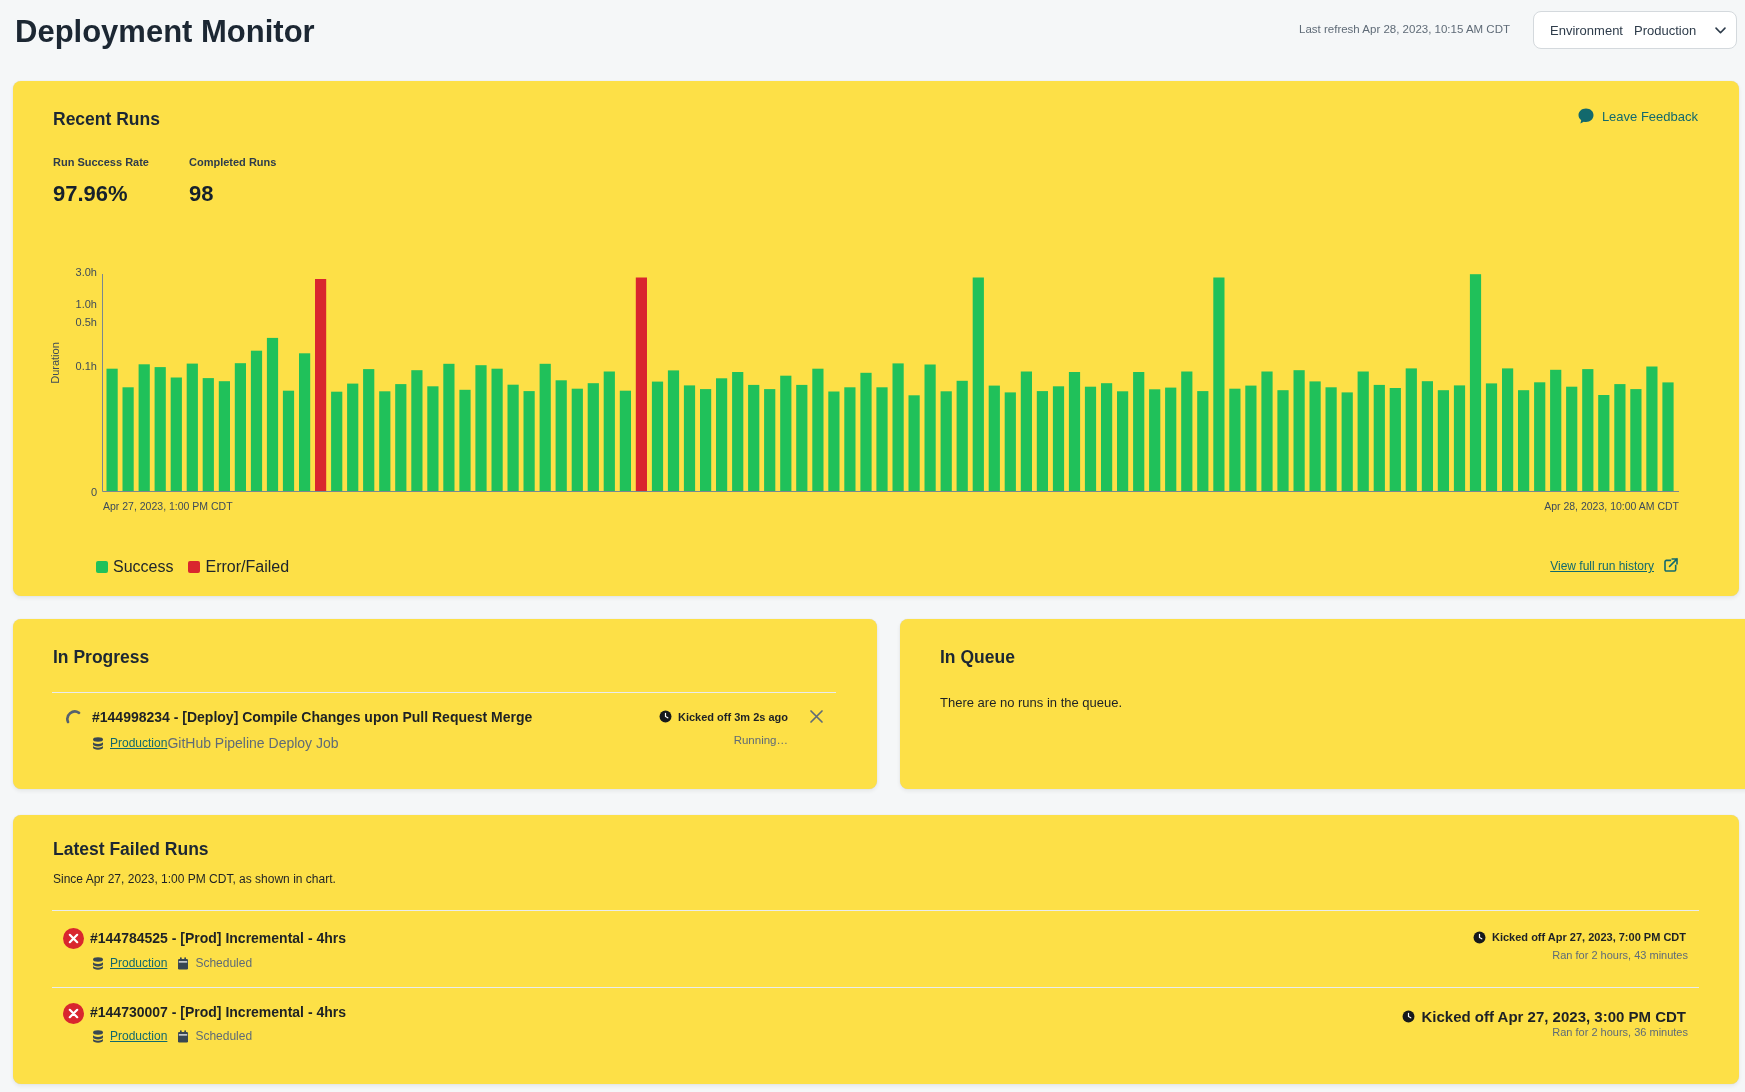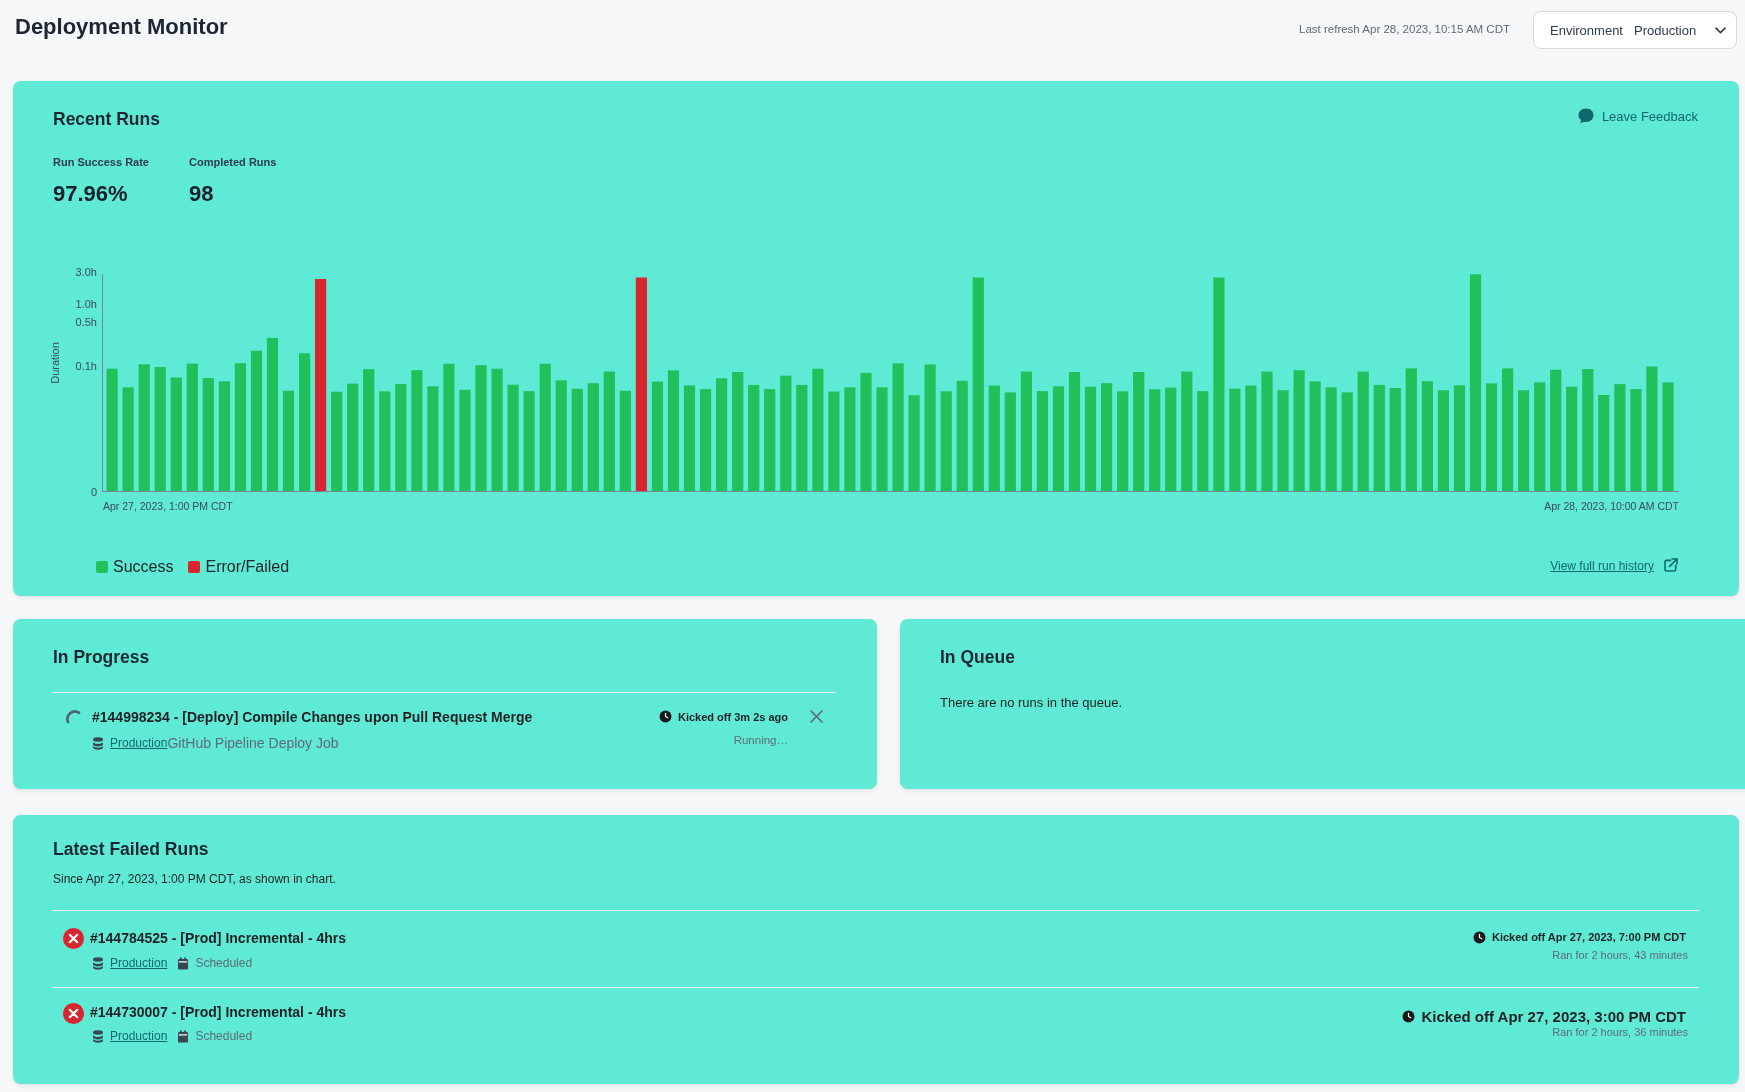--- a/index.html
+++ b/index.html
@@ -1,18 +1,18 @@
 <!DOCTYPE html>
 <html><head>
 <meta charset="utf-8">
 <style>
 * { margin:0; padding:0; box-sizing:border-box; }
 html,body { width:1745px; height:1092px; background:#f5f7f8; font-family:"Liberation Sans",sans-serif; overflow:hidden; position:relative; }
-.card { position:absolute; background:#5eead4; border-radius:8px; box-shadow:0 2px 4px rgba(16,24,32,0.07), 0 0 1px rgba(16,24,32,0.14); }
-.h1 { position:absolute; left:15px; top:14px; font-size:22px; font-weight:bold; color:#1c2733; }
+.card { position:absolute; background:#fde047; border-radius:8px; box-shadow:0 2px 4px rgba(16,24,32,0.07), 0 0 1px rgba(16,24,32,0.14); }
+.h1 { position:absolute; left:15px; top:14px; font-size:31px; font-weight:bold; color:#1c2733; }
 .lastrefresh { position:absolute; top:23px; right:235px; font-size:11.5px; color:#5f6b77; }
 .envbtn { position:absolute; top:11px; left:1533px; width:204px; height:38px; background:#fff; border:1px solid #d4d9dd; border-radius:8px; font-size:13px; color:#2e3c4b; display:flex; align-items:center; padding-left:16px; }
 .cardtitle { font-size:17.5px; font-weight:bold; color:#1c2733; }
 .statlabel { font-size:11px; font-weight:bold; color:#2e3c4b; line-height:13px; }
 .statvalue { font-size:22px; font-weight:bold; color:#16212c; margin-top:12px; line-height:26px; }
 .teal { color:#12696d; }
 .graytxt { color:#5f6b77; }
 svg text { font-family:"Liberation Sans",sans-serif; }
 </style>
 </head>

